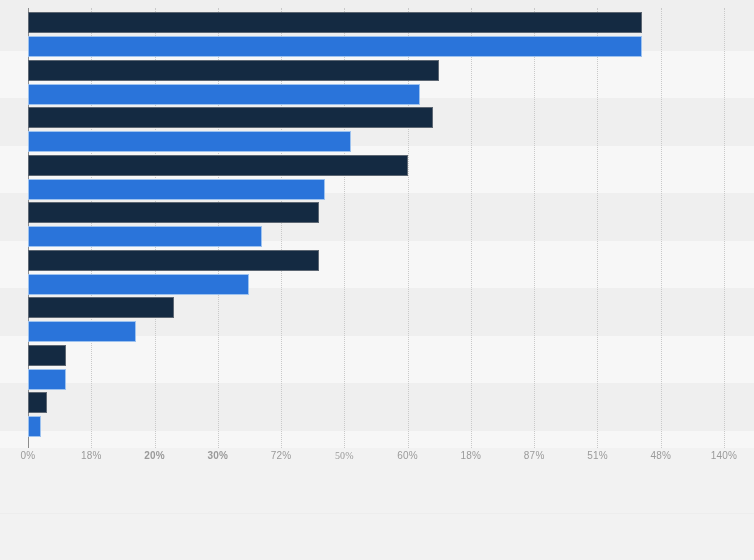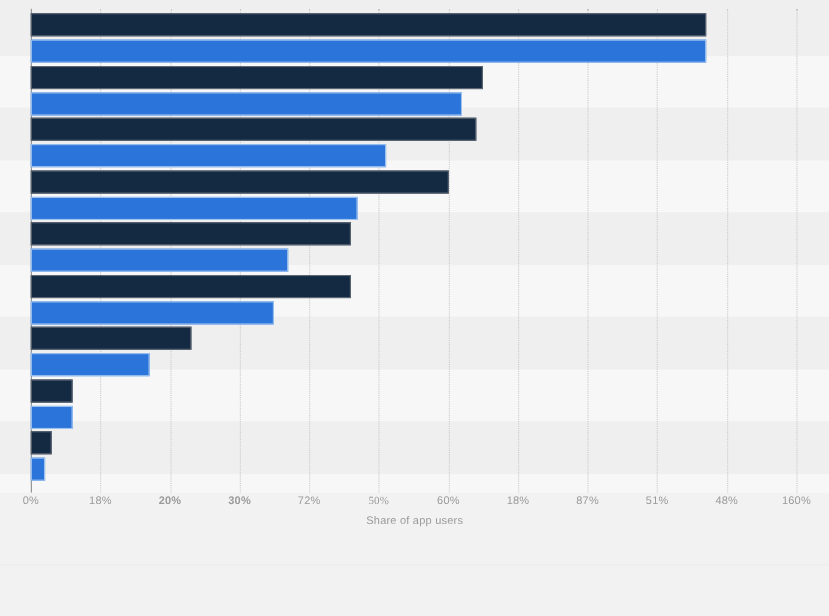--- a/index.html
+++ b/index.html
@@ -168,20 +168,19 @@
       <div class="tick-label" style="left: 91.2727px;">18%</div>
       <div class="tick-label" style="left: 154.545px; font-weight: bold;">20%</div>
       <div class="tick-label" style="left: 217.818px; font-weight: bold;">30%</div>
       <div class="tick-label" style="left: 281.091px;">72%</div>
       <div class="tick-label" style="left: 344.364px; font-family: Liberation Serif, serif;">50%</div>
       <div class="tick-label" style="left: 407.636px;">60%</div>
       <div class="tick-label" style="left: 470.909px;">18%</div>
       <div class="tick-label" style="left: 534.182px;">87%</div>
       <div class="tick-label" style="left: 597.455px;">51%</div>
       <div class="tick-label" style="left: 660.727px;">48%</div>
-      <div class="tick-label" style="left: 724px;">160%</div>
+      <div class="tick-label" style="left: 724px;">140%</div>
     </div>
 
-  <div class="axis-title">Share of app users</div>
 
   <div class="footer-strip"></div>
   <div class="footer-seam"></div>
 </div>
 
 </body></html>

